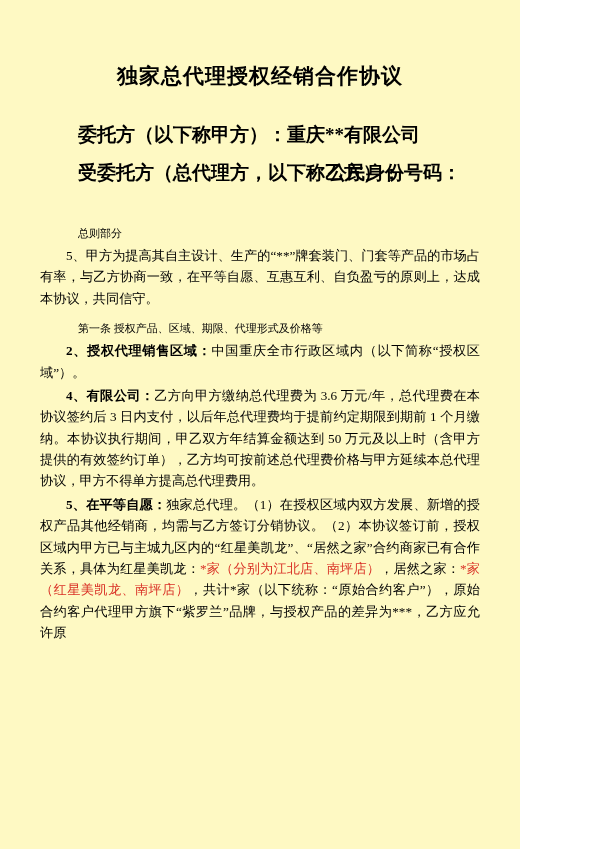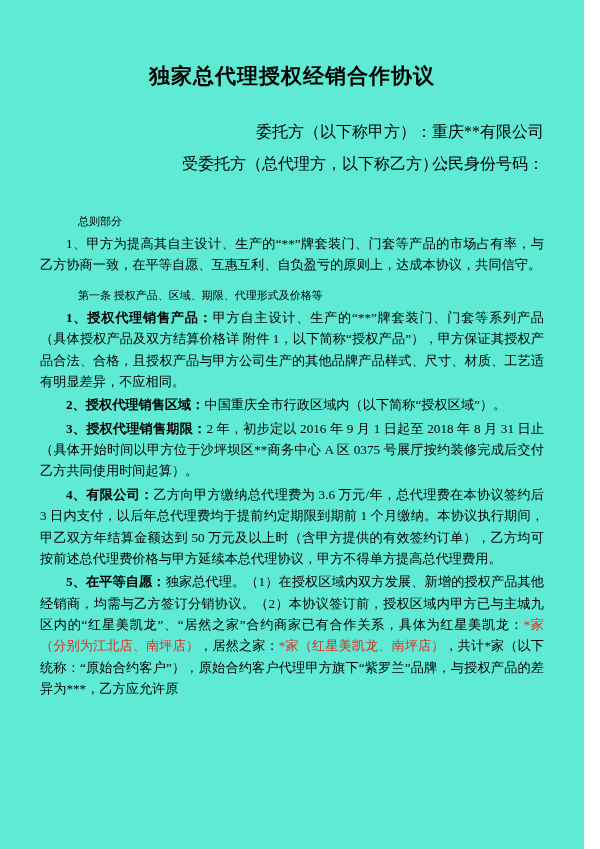--- a/index.html
+++ b/index.html
@@ -9,40 +9,39 @@
   }
   body {
     width: 600px;
     height: 849px;
     font-family: "Liberation Serif", "DejaVu Serif", serif;
     color: #000000;
     overflow: hidden;
   }
   .page {
     position: relative;
-    width: 584px;
+    width: 520px;
     height: 849px;
     box-sizing: border-box;
     padding: 46px 40px 0 40px;
-    background: #5eead4;
+    background: #fef9c3;
   }
   .doc-title {
     text-align: center;
     font-size: 21px;
     font-weight: bold;
     letter-spacing: 1px;
     margin: 16px 0 26px 0;
     font-family: "Liberation Serif", "DejaVu Serif", serif;
   }
   .party-block {
     margin: 0 0 16px 38px;
-    font-size: 16px;
-    font-weight: normal;
+    font-size: 19px;
+    font-weight: bold;
     line-height: 2.0;
-    text-align: right;
   }
   .party-row {
     display: block;
     white-space: nowrap;
   }
   .party-row .lbl {
     display: inline-block;
   }
   .party-row .val {
     display: inline-block;
@@ -84,35 +83,29 @@
     </div>
     <div class="party-row row2">
       <span class="lbl">受委托方（总代理方，以下称乙方）：</span><span class="val">公民身份号码：</span>
     </div>
   </div>
 
   <div class="spacer-sm"></div>
 
   <div class="section-head">总则部分</div>
 
-  <p class="para">1、甲方为提高其自主设计、生产的“**”牌套装门、门套等产品的市场占有率，与乙方协商一致，在平等自愿、互惠互利、自负盈亏的原则上，达成本协议，共同信守。</p>
+  <p class="para">5、甲方为提高其自主设计、生产的“**”牌套装门、门套等产品的市场占有率，与乙方协商一致，在平等自愿、互惠互利、自负盈亏的原则上，达成本协议，共同信守。</p>
 
   <div class="section-head">第一条  授权产品、区域、期限、代理形式及价格等</div>
 
-  <p class="para">
-    <span class="b">1、</span><span class="b">授权代理销售产品：</span><span>甲方自主设计、生产的“**”牌套装门、门套等系列产品（具体授权产品及双方结算价格详 附件 1，以下简称“授权产品”），甲方保证其授权产品合法、合格，且授权产品与甲方公司生产的其他品牌产品样式、尺寸、材质、工艺适有明显差异，不应相同。</span>
-  </p>
 
   <p class="para">
     <span class="b">2、</span><span class="b">授权代理销售区域：</span><span>中国重庆全市行政区域内（以下简称“授权区域”）。</span>
   </p>
 
-  <p class="para">
-    <span class="b">3、</span><span class="b">授权代理销售期限：</span><span>2 年，初步定以 2016 年 9 月 1 日起至 2018 年 8 月 31 日止（具体开始时间以甲方位于沙坪坝区**商务中心 A 区 0375 号展厅按约装修完成后交付乙方共同使用时间起算）。</span>
-  </p>
 
   <p class="para">
     <span class="b">4、</span><span class="b">有限公司：</span><span>乙方向甲方缴纳总代理费为 3.6 万元/年，总代理费在本协议签约后 3 日内支付，以后年总代理费均于提前约定期限到期前 1 个月缴纳。本协议执行期间，甲乙双方年结算金额达到 50 万元及以上时（含甲方提供的有效签约订单），乙方均可按前述总代理费价格与甲方延续本总代理协议，甲方不得单方提高总代理费用。</span>
   </p>
 
   <p class="para">
     <span class="b">5、</span><span class="b">在平等自愿：</span><span>独家总代理。（1）在授权区域内双方发展、新增的授权产品其他经销商，均需与乙方签订分销协议。（2）本协议签订前，授权区域内甲方已与主城九区内的“红星美凯龙”、“居然之家”合约商家已有合作关系，具体为红星美凯龙：</span><span class="red">*家（分别为江北店、南坪店）</span><span>，居然之家：</span><span class="red">*家（红星美凯龙、南坪店）</span><span>，共计*家（以下统称：“原始合约客户”），原始合约客户代理甲方旗下“紫罗兰”品牌，与授权产品的差异为***，乙方应允许原</span>
   </p>
 
 </div>

